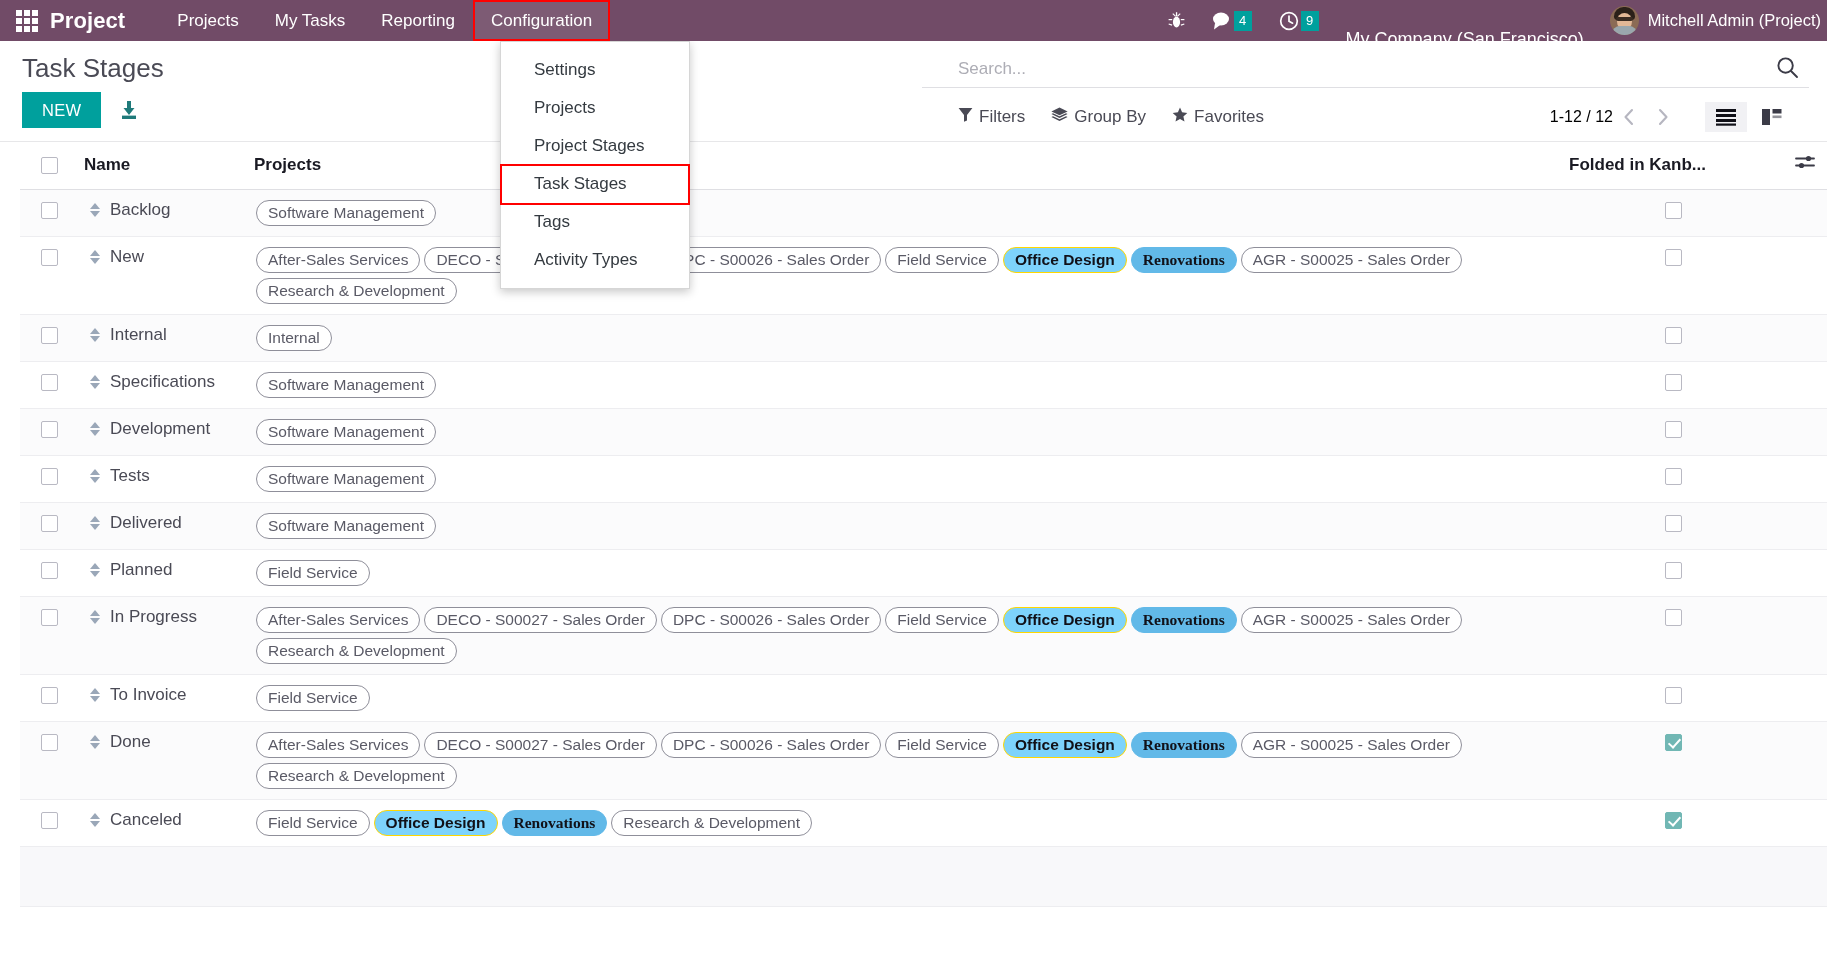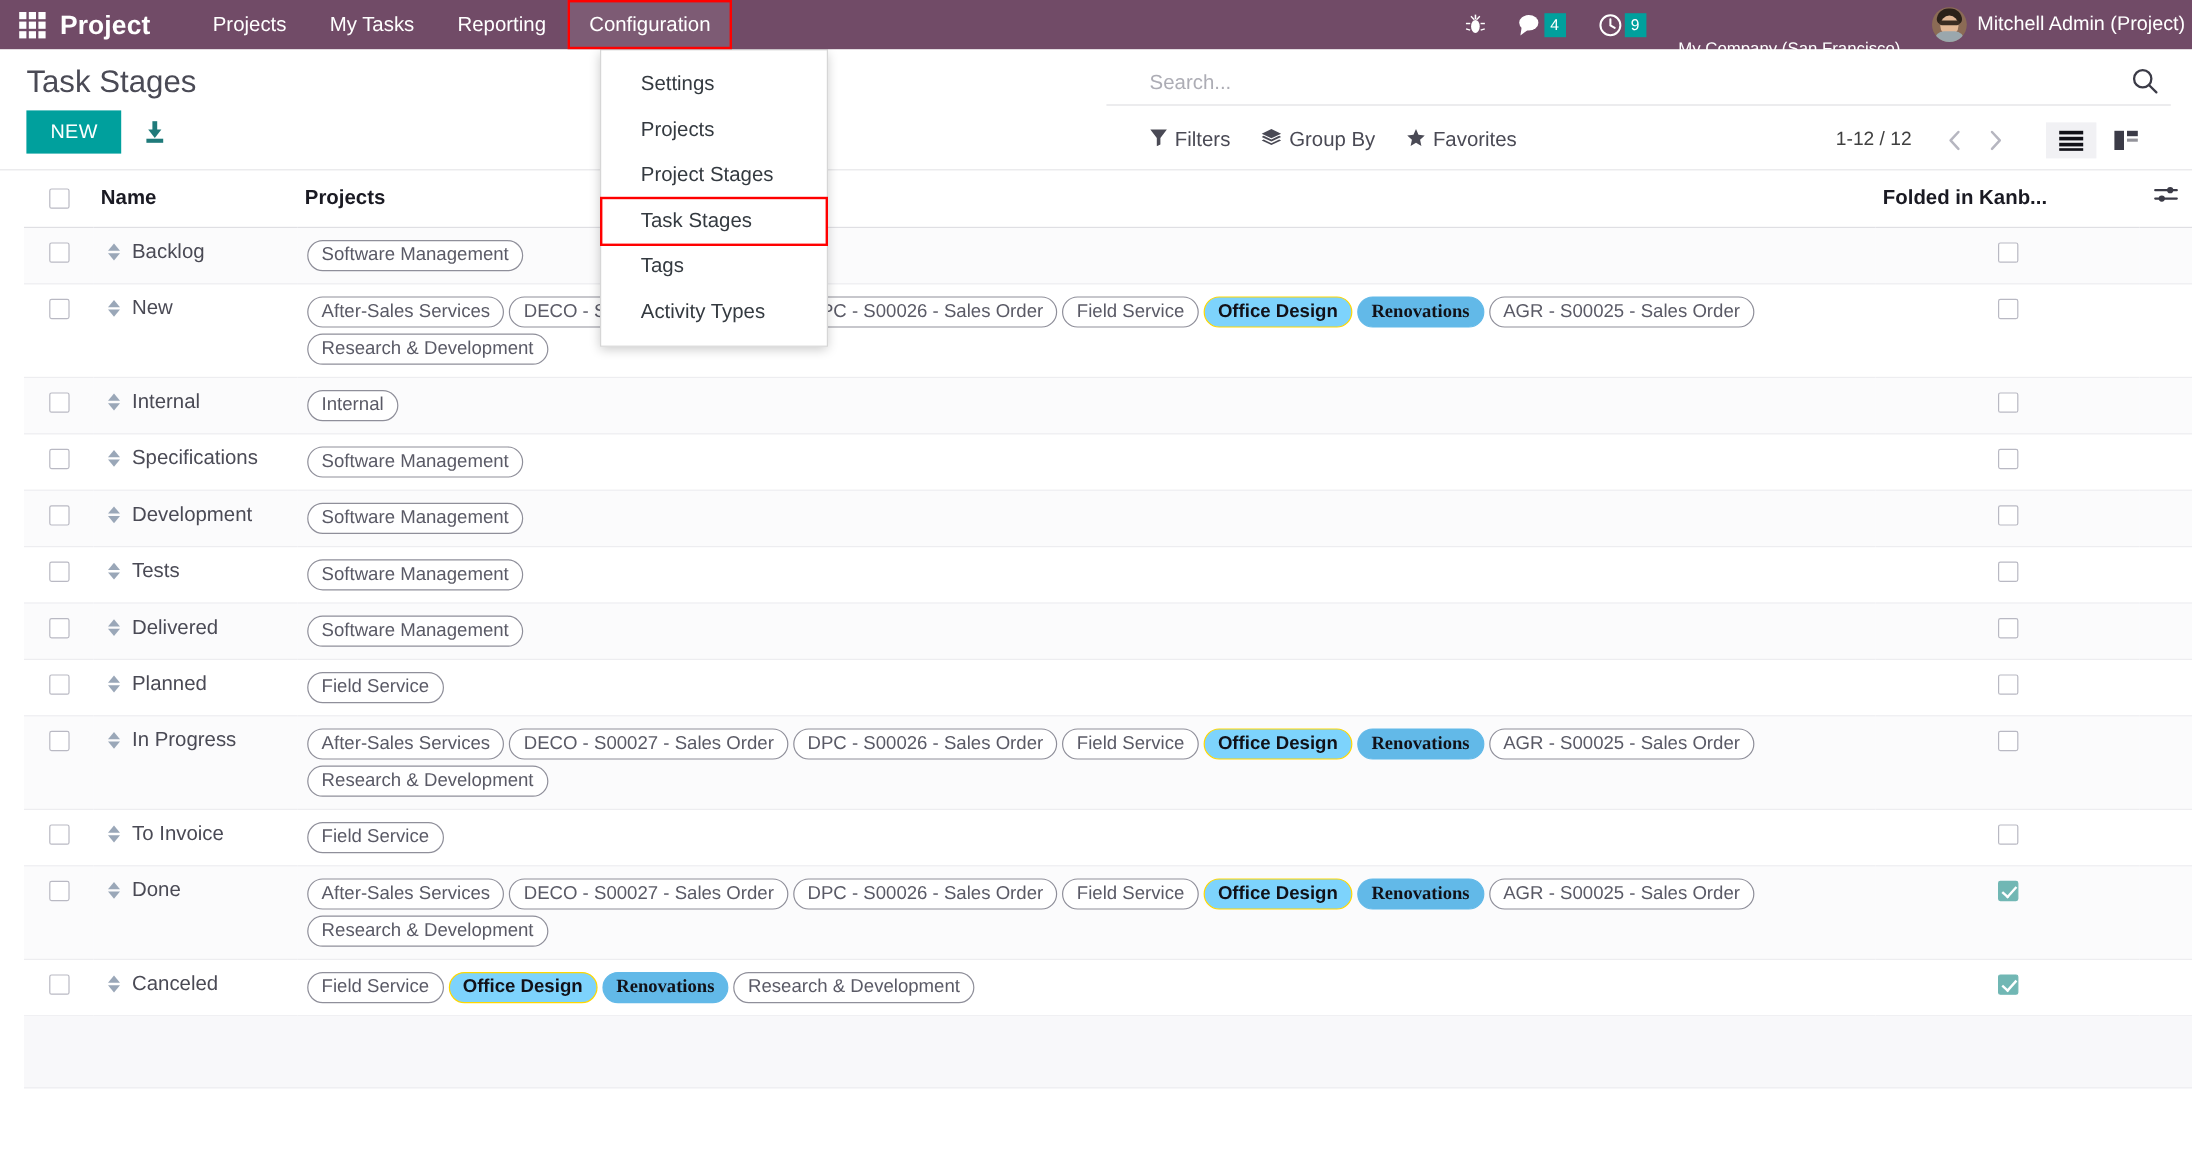--- a/index.html
+++ b/index.html
@@ -83,21 +83,21 @@
     color: #fff;
     font-size: 13px;
     line-height: 13px;
     font-weight: 400;
     padding: 3px 5px 4px 5px;
     margin-left: 1px;
     min-width: 18px;
     text-align: center;
   }
   .company-name {
-    font-size: 14px;
+    font-size: 18px;
     padding: 0 14px;
     cursor: pointer;
     white-space: nowrap;
     margin-top: 38px;
   }
   .user-menu {
     display: flex; align-items: center;
     gap: 9px;
     padding: 0 6px 0 12px;
     cursor: pointer;
@@ -237,23 +237,22 @@
     gap: 6px;
     font-size: 17px;
     color: #4a4a55;
     cursor: pointer;
     margin-right: 26px;
     white-space: nowrap;
   }
   .fl-spacer { flex: 1 1 auto; }
   .pager {
     font-size: 16px;
-    color: #404040;
-    white-space: nowrap;
-    margin-right: 20px;
+    color: #000000;
+    white-space: nowrap;
     cursor: pointer;
   }
   .pager-arrows { display: flex; align-items: center; gap: 2px; margin-right: 26px; }
   .pg-arrow {
     background: none; border: none; cursor: pointer;
     padding: 2px 8px;
     display: flex; align-items: center;
   }
   .view-switcher { display: flex; align-items: center; gap: 4px; margin-right: 16px; }
   .vs-btn {

